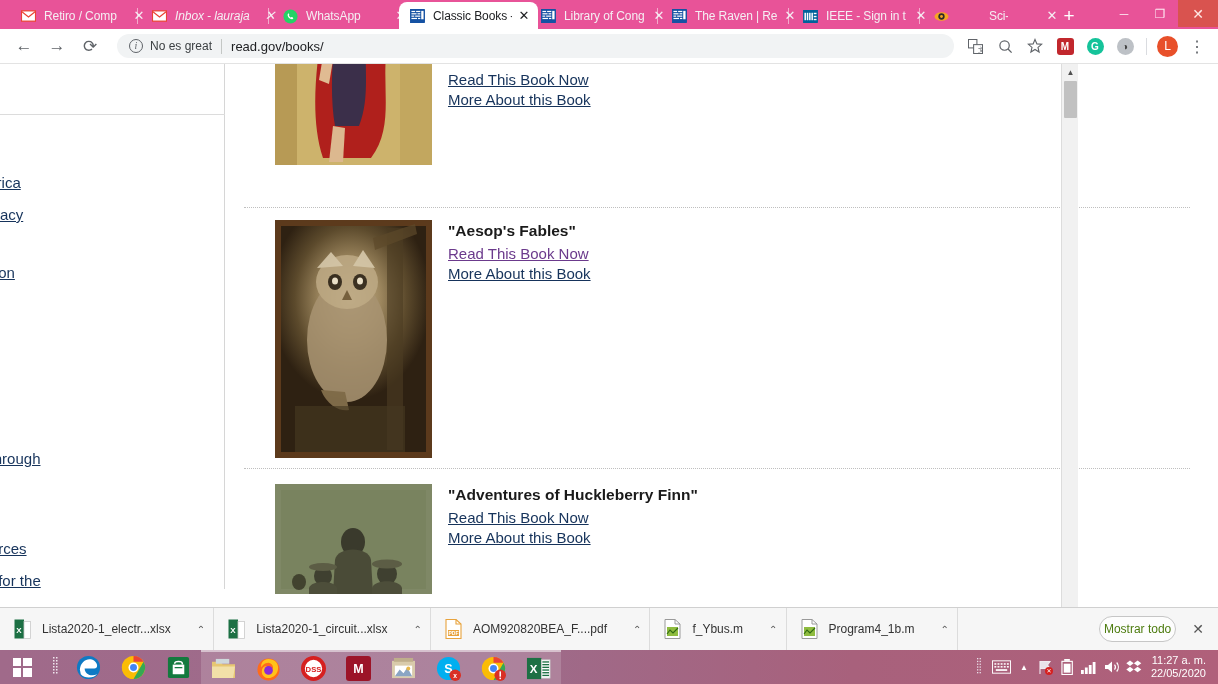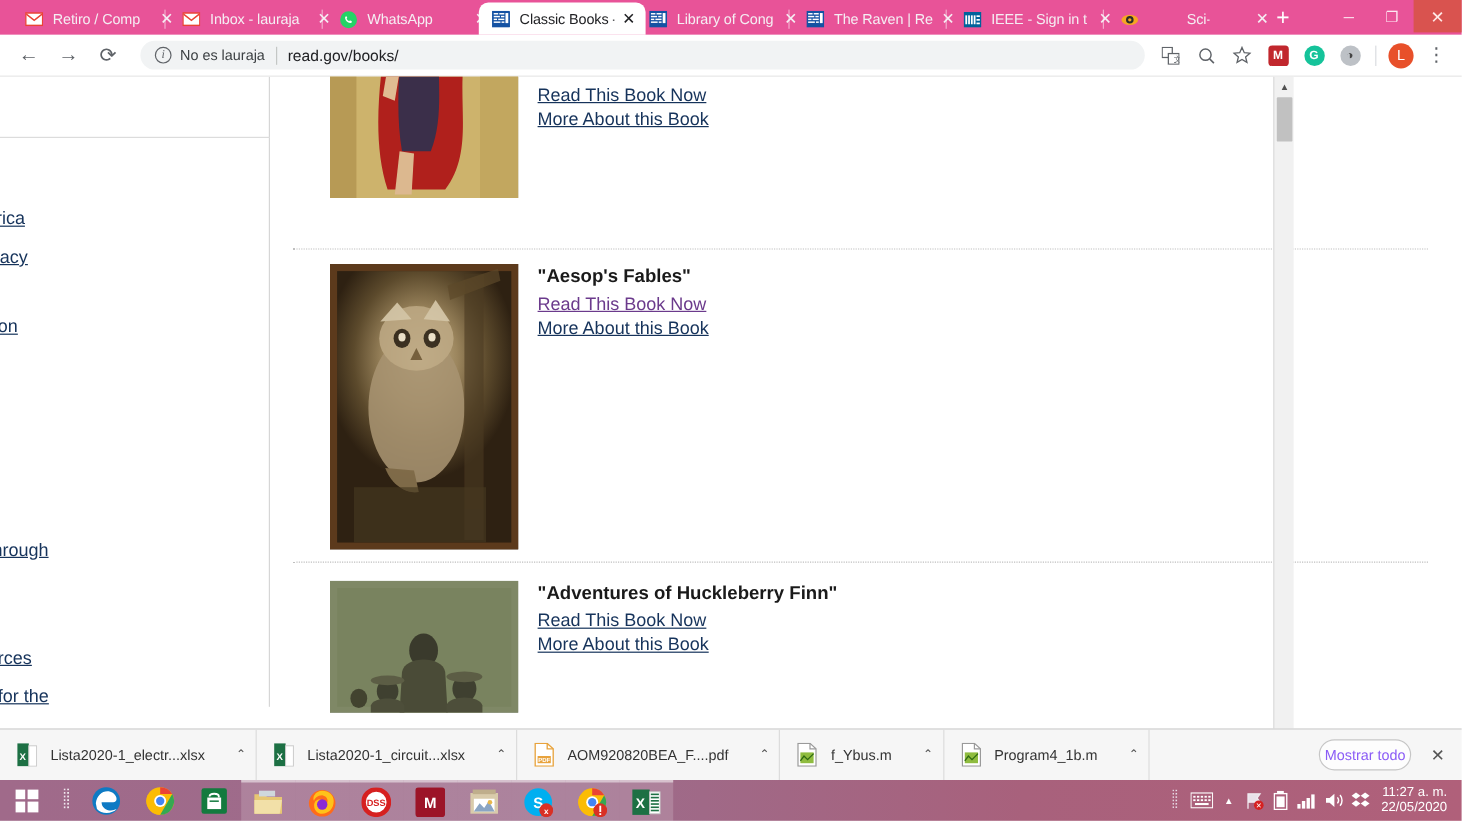--- a/index.html
+++ b/index.html
@@ -186,21 +186,21 @@
     padding: 0 8px 0 14px; border-right: 1px solid #dcdcdc;
   }
   .dl-icon { width: 17px; height: 20px; flex: 0 0 17px; margin-right: 11px;
              border-radius: 2px; position: relative; }
   .dl-name { font-size: 12px; color: #333; white-space: nowrap; }
   .dl-caret { margin-left: 26px; font-size: 10px; color: #555; }
   #dl-showall {
     margin-left: auto; display: flex; align-items: center;
   }
   #dl-showall-btn {
-    font-size: 12px; color: #8b5cf6; border: 1px solid #c6c6c6; background: #fdfdfd;
+    font-size: 12px; color: #4d7c0f; border: 1px solid #c6c6c6; background: #fdfdfd;
     border-radius: 13px; padding: 5px 4px;
   }
   #dl-close { font-size: 14px; color: #555; margin: 0 14px 0 16px; }
 
   
   #taskbar {
     position: absolute; left: 0; top: 650px; width: 1218px; height: 34px;
     background: linear-gradient(90deg,#a06a8a 0%,#9d6c8b 40%,#a8617c 70%,#b0607a 100%);
     display: flex; align-items: center;
   }
@@ -232,21 +232,21 @@
         <div class="tab inactive" style="left: 10px; width: 143px; z-index: 5;">
           <span class="tab-favicon">
             <svg width="15" height="12" viewBox="0 0 16 12">
               <rect x="0.5" y="0.5" width="15" height="11" fill="#fff" stroke="#ea4335" stroke-width="1.3"></rect>
               <path d="M1 1.5 L8 7 L15 1.5" fill="none" stroke="#ea4335" stroke-width="1.3"></path>
             </svg>
           </span>
           <span class="tab-title">Retiro / Comp</span>
           <span class="tab-close">✕</span>
         </div>
-        <div class="tab inactive" style="left: 141px; width: 143px; z-index: 5;">
+        <div class="tab inactive" style="left: 141px; width: 143px; z-index: 5; font-style: italic;">
           <span class="tab-favicon">
             <svg width="15" height="12" viewBox="0 0 16 12">
               <rect x="0.5" y="0.5" width="15" height="11" fill="#fff" stroke="#ea4335" stroke-width="1.3"></rect>
               <path d="M1 1.5 L8 7 L15 1.5" fill="none" stroke="#ea4335" stroke-width="1.3"></path>
             </svg>
           </span>
           <span class="tab-title">Inbox - lauraja</span>
           <span class="tab-close">✕</span>
         </div>
         <div class="tab-sep" style="left: 137px;"></div>
@@ -361,21 +361,21 @@
       <div class="wc close">✕</div>
     </div>
   </div>
 
   <div id="toolbar">
     <div class="nav-btn" id="nav-back">←</div>
     <div class="nav-btn">→</div>
     <div class="nav-btn">⟳</div>
     <div id="omnibox">
       <div id="security-icon">i</div>
-      <div id="security-text">No es lauraja</div>
+      <div id="security-text">No es great</div>
       <div id="omnibox-divider"></div>
       <div id="url-text">read.gov/books/</div>
     </div>
     <div id="toolbar-right">
       <div class="tb-icon">
         <svg width="15" height="15" viewBox="0 0 16 16">
             <rect x="0.5" y="0.5" width="9" height="9" fill="none" stroke="#5f6368" stroke-width="1.1"></rect>
             <rect x="6" y="6" width="9.5" height="9.5" fill="#fff" stroke="#5f6368" stroke-width="1.1"></rect>
             <text x="10.7" y="13.5" font-size="7" fill="#5f6368" font-family="sans-serif">文</text>
           </svg>

